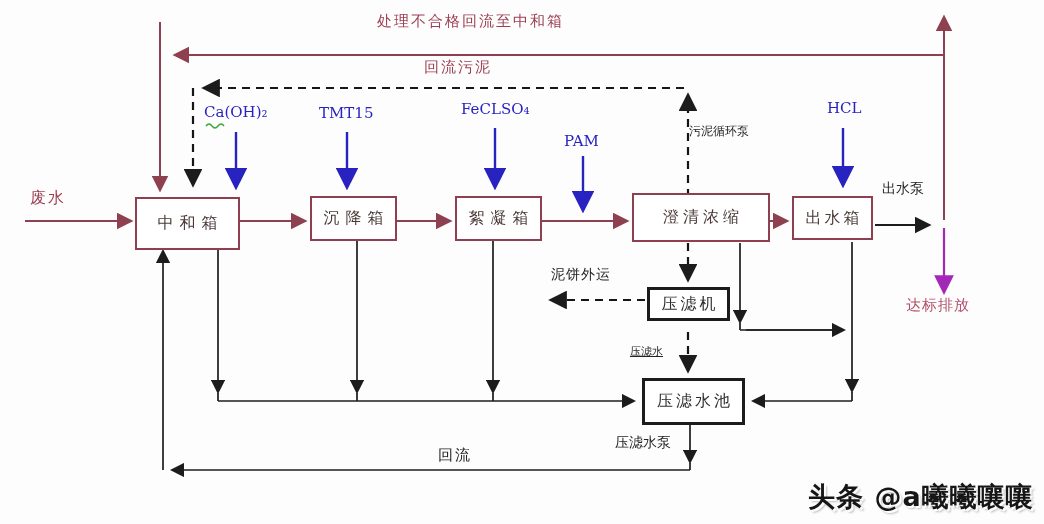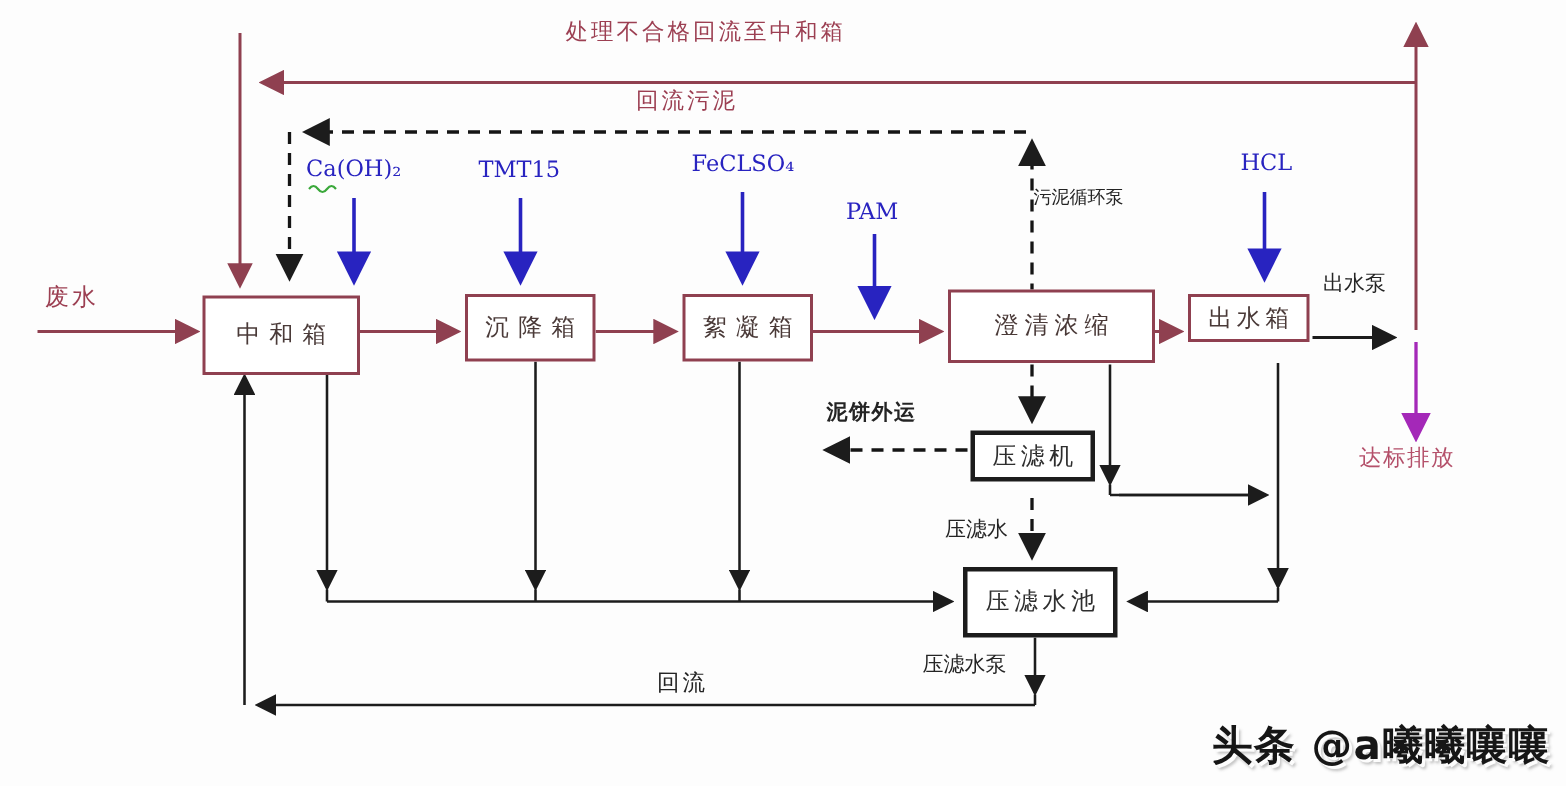--- a/index.html
+++ b/index.html
@@ -100,36 +100,36 @@
 
     <g stroke="#3aa83a" stroke-width="1.4" fill="none">
       <path d="M206,126 q3,-4 6,0 q3,4 6,0 q3,-4 6,0"></path>
     </g>
   </svg>
 
   <div class="node maroon" style="left:135px;top:197px;width:105px;height:53px;">中和箱</div>
   <div class="node maroon" style="left:310px;top:196px;width:87px;height:45px;">沉降箱</div>
   <div class="node maroon" style="left:455px;top:196px;width:87px;height:45px;">絮凝箱</div>
   <div class="node maroon" style="left:632px;top:193px;width:138px;height:49px;letter-spacing:4px;text-indent:4px;">澄清浓缩</div>
-  <div class="node maroon" style="left:792px;top:196px;width:81px;height:32px;letter-spacing:3px;text-indent:3px;">出水箱</div>
+  <div class="node maroon" style="left:792px;top:196px;width:81px;height:44px;letter-spacing:3px;text-indent:3px;">出水箱</div>
   <div class="node blackbox" style="left:647px;top:287px;width:83px;height:34px;letter-spacing:3px;text-indent:3px;text-align:right;">压滤机</div>
   <div class="node blackbox" style="left:642px;top:378px;width:103px;height:47px;letter-spacing:3px;text-indent:3px;">压滤水池</div>
 
   <div class="lbl maroon-t" style="left:377px;top:12px;font-size:15px;letter-spacing:2px;">处理不合格回流至中和箱</div>
   <div class="lbl maroon-t" style="left:424px;top:58px;font-size:15px;letter-spacing:2px;">回流污泥</div>
   <div class="lbl maroon-t" style="left:30px;top:188px;font-size:16px;letter-spacing:2px;">废水</div>
 
   <div class="lbl blue-t" style="left:204px;top:103px;font-size:15px;">Ca(OH)₂</div>
   <div class="lbl blue-t" style="left:319px;top:104px;font-size:15px;">TMT15</div>
   <div class="lbl blue-t" style="left:461px;top:100px;font-size:15px;">FeCLSO₄</div>
   <div class="lbl blue-t" style="left:564px;top:132px;font-size:15px;">PAM</div>
   <div class="lbl blue-t" style="left:827px;top:99px;font-size:15px;">HCL</div>
 
   <div class="lbl black-t" style="left:689px;top:123px;font-size:12px;">污泥循环泵</div>
   <div class="lbl black-t" style="left:882px;top:180px;font-size:14px;">出水泵</div>
   <div class="lbl rose-t" style="left:906px;top:296px;font-size:15px;letter-spacing:1px;">达标排放</div>
-  <div class="lbl black-t" style="left:551px;top:266px;font-size:14px;letter-spacing:1px;font-weight:bold;">泥饼外运</div>
-  <div class="lbl black-t" style="left:630px;top:344px;font-size:14px;">压滤水</div>
+  <div class="lbl black-t" style="left:551px;top:266px;font-size:14px;letter-spacing:1px;">泥饼外运</div>
+  <div class="lbl black-t" style="left:630px;top:344px;font-size:11px;text-decoration:underline;">压滤水</div>
   <div class="lbl black-t" style="left:615px;top:434px;font-size:14px;">压滤水泵</div>
   <div class="lbl black-t" style="left:438px;top:446px;font-size:15px;letter-spacing:2px;">回流</div>
 
   <div class="watermark">头条 @a曦曦嚷嚷</div>
 </div>
 
 </body></html>

